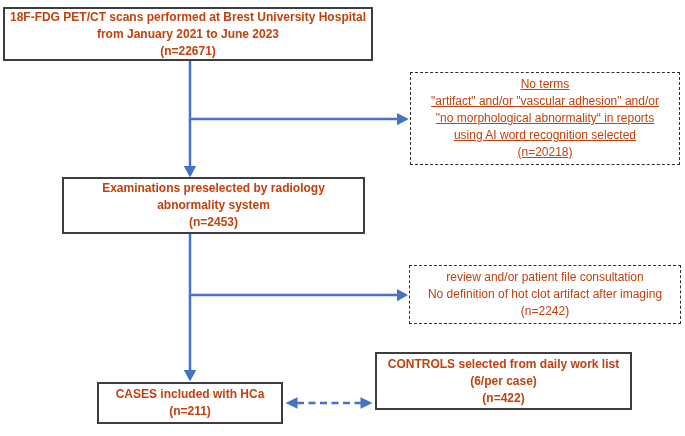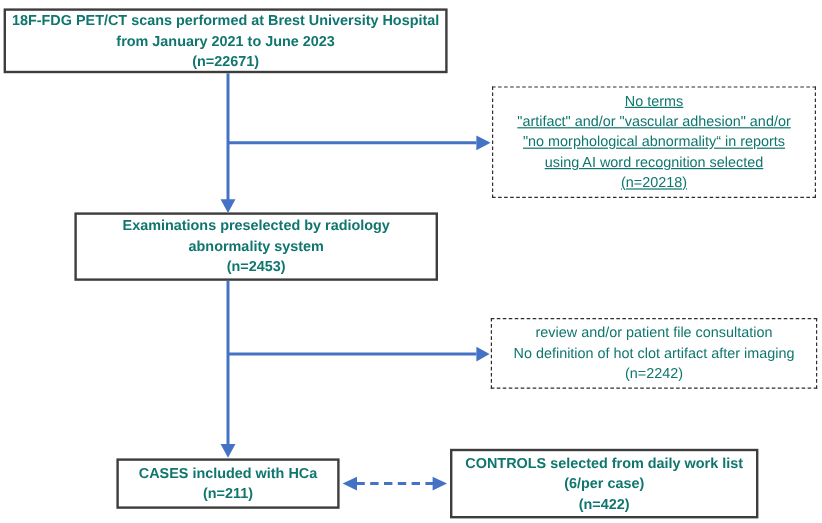--- a/index.html
+++ b/index.html
@@ -16,21 +16,21 @@
     overflow: hidden;
   }
   .box {
     position: absolute;
     box-sizing: border-box;
     display: flex;
     flex-direction: column;
     justify-content: center;
     text-align: center;
     background: #ffffff;
-    color: #0f766e;
+    color: #c2410c;
     font-size: 12px;
     z-index: 2;
   }
   .box .ln {
     display: block;
     line-height: 17px;
     white-space: nowrap;
   }
   .solid {
     border: 2px solid #3d3d3d;
@@ -38,21 +38,21 @@
   .dashed {
     border: 1.5px dashed #2e2e2e;
   }
   .bold { font-weight: bold; }
 
   .box-scans        { left: 3px;   top: 7px;   width: 370px; height: 54px; }
   .box-no-terms     { left: 410px; top: 72px;  width: 270px; height: 93px; text-decoration: underline; }
   .box-preselected  { left: 62px;  top: 177px; width: 303px; height: 57px; }
   .box-no-def       { left: 409px; top: 265px; width: 272px; height: 59px; }
   .box-cases        { left: 97px;  top: 382px; width: 186px; height: 42px; }
-  .box-controls     { left: 375px; top: 374px; width: 257px; height: 58px; }
+  .box-controls     { left: 375px; top: 352px; width: 257px; height: 58px; }
 
   .arrows {
     position: absolute;
     left: 0; top: 0;
     width: 685px;
     height: 436px;
     z-index: 1;
   }
   .arrows path {
     stroke: #4472C4;

